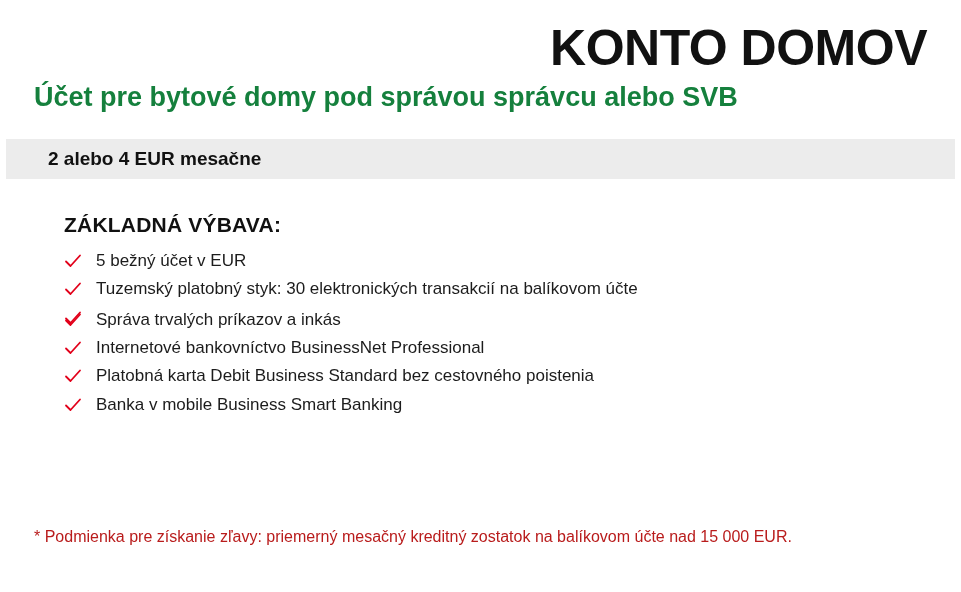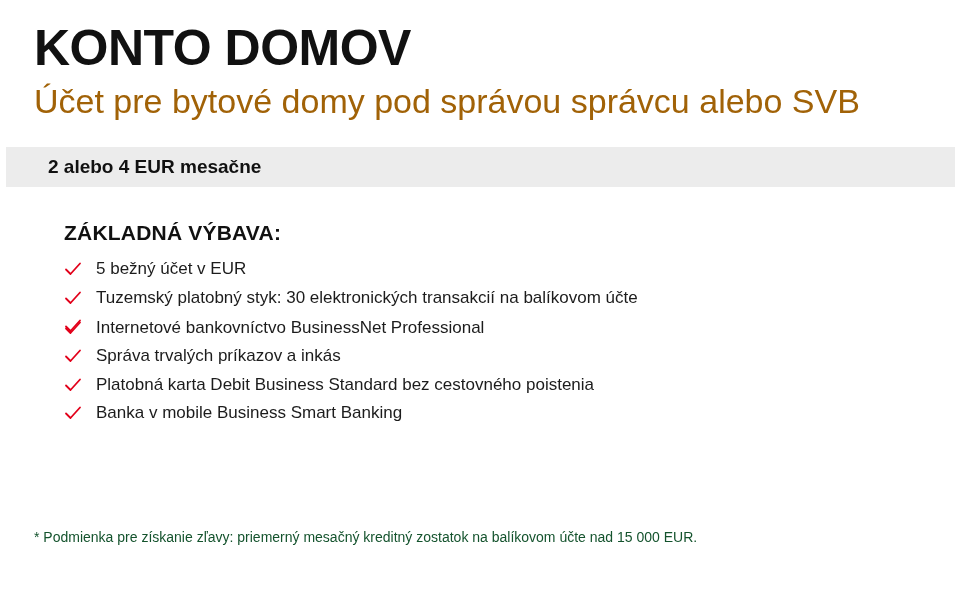--- a/index.html
+++ b/index.html
@@ -24,27 +24,28 @@
   .header {
     padding: 22px 34px 0 34px;
   }
   .title {
     font-size: 50px;
     font-weight: bold;
     letter-spacing: -0.5px;
     line-height: 1.05;
     margin: 0;
     color: #111111;
+    text-align: right;
   }
   .subtitle {
-    font-size: 34px;
-    font-weight: normal;
+    font-size: 27px;
+    font-weight: bold;
     line-height: 1.2;
     margin: 6px 0 0 0;
-    color: #a16207;
+    color: #15803d;
   }
   .price-band {
     margin-top: 26px;
     background: #ececec;
     height: 40px;
     display: flex;
     align-items: center;
     padding-left: 48px;
     box-sizing: border-box;
   }
@@ -83,22 +84,22 @@
     height: 18px;
     display: inline-block;
   }
   .check-icon svg {
     display: block;
   }
   .footnote {
     position: absolute;
     left: 34px;
     bottom: 44px;
-    font-size: 14px;
-    color: #14532d;
+    font-size: 16px;
+    color: #b91c1c;
     line-height: 1.4;
     margin-top: 9px;
   }
   .bottom-bar {
     position: absolute;
     left: 0;
     right: 0;
     bottom: 0;
     height: 18px;
     background: #ffffff;
@@ -152,29 +153,29 @@
               <path d="M2 9.5 L6.5 14 L16 3.5" fill="none" stroke="#e2001a" stroke-width="1.8" stroke-linecap="round" stroke-linejoin="round"></path>
             </svg>
         </span>
       </li>
       <li>
         <span class="check-icon">
           <svg width="18" height="18" viewBox="0 0 18 18">
               <path d="M2 9.5 L6.5 14 L16 3.5" fill="none" stroke="#e2001a" stroke-width="1.8" stroke-linecap="round" stroke-linejoin="round"></path>
             </svg>
         </span>
-        <span>Internetové bankovníctvo BusinessNet Professional</span>
+        <span>Správa trvalých príkazov a inkás</span>
       </li>
       <li>
         <span class="check-icon">
           <svg width="18" height="18" viewBox="0 0 18 18">
               <path d="M2 9.5 L6.5 14 L16 3.5" fill="none" stroke="#e2001a" stroke-width="1.8" stroke-linecap="round" stroke-linejoin="round"></path>
             </svg>
         </span>
-        <span>Správa trvalých príkazov a inkás</span>
+        <span>Internetové bankovníctvo BusinessNet Professional</span>
       </li>
       <li>
         <span class="check-icon">
           <svg width="18" height="18" viewBox="0 0 18 18">
               <path d="M2 9.5 L6.5 14 L16 3.5" fill="none" stroke="#e2001a" stroke-width="1.8" stroke-linecap="round" stroke-linejoin="round"></path>
             </svg>
         </span>
         <span>Platobná karta Debit Business Standard bez cestovného poistenia</span>
       </li>
       <li>

